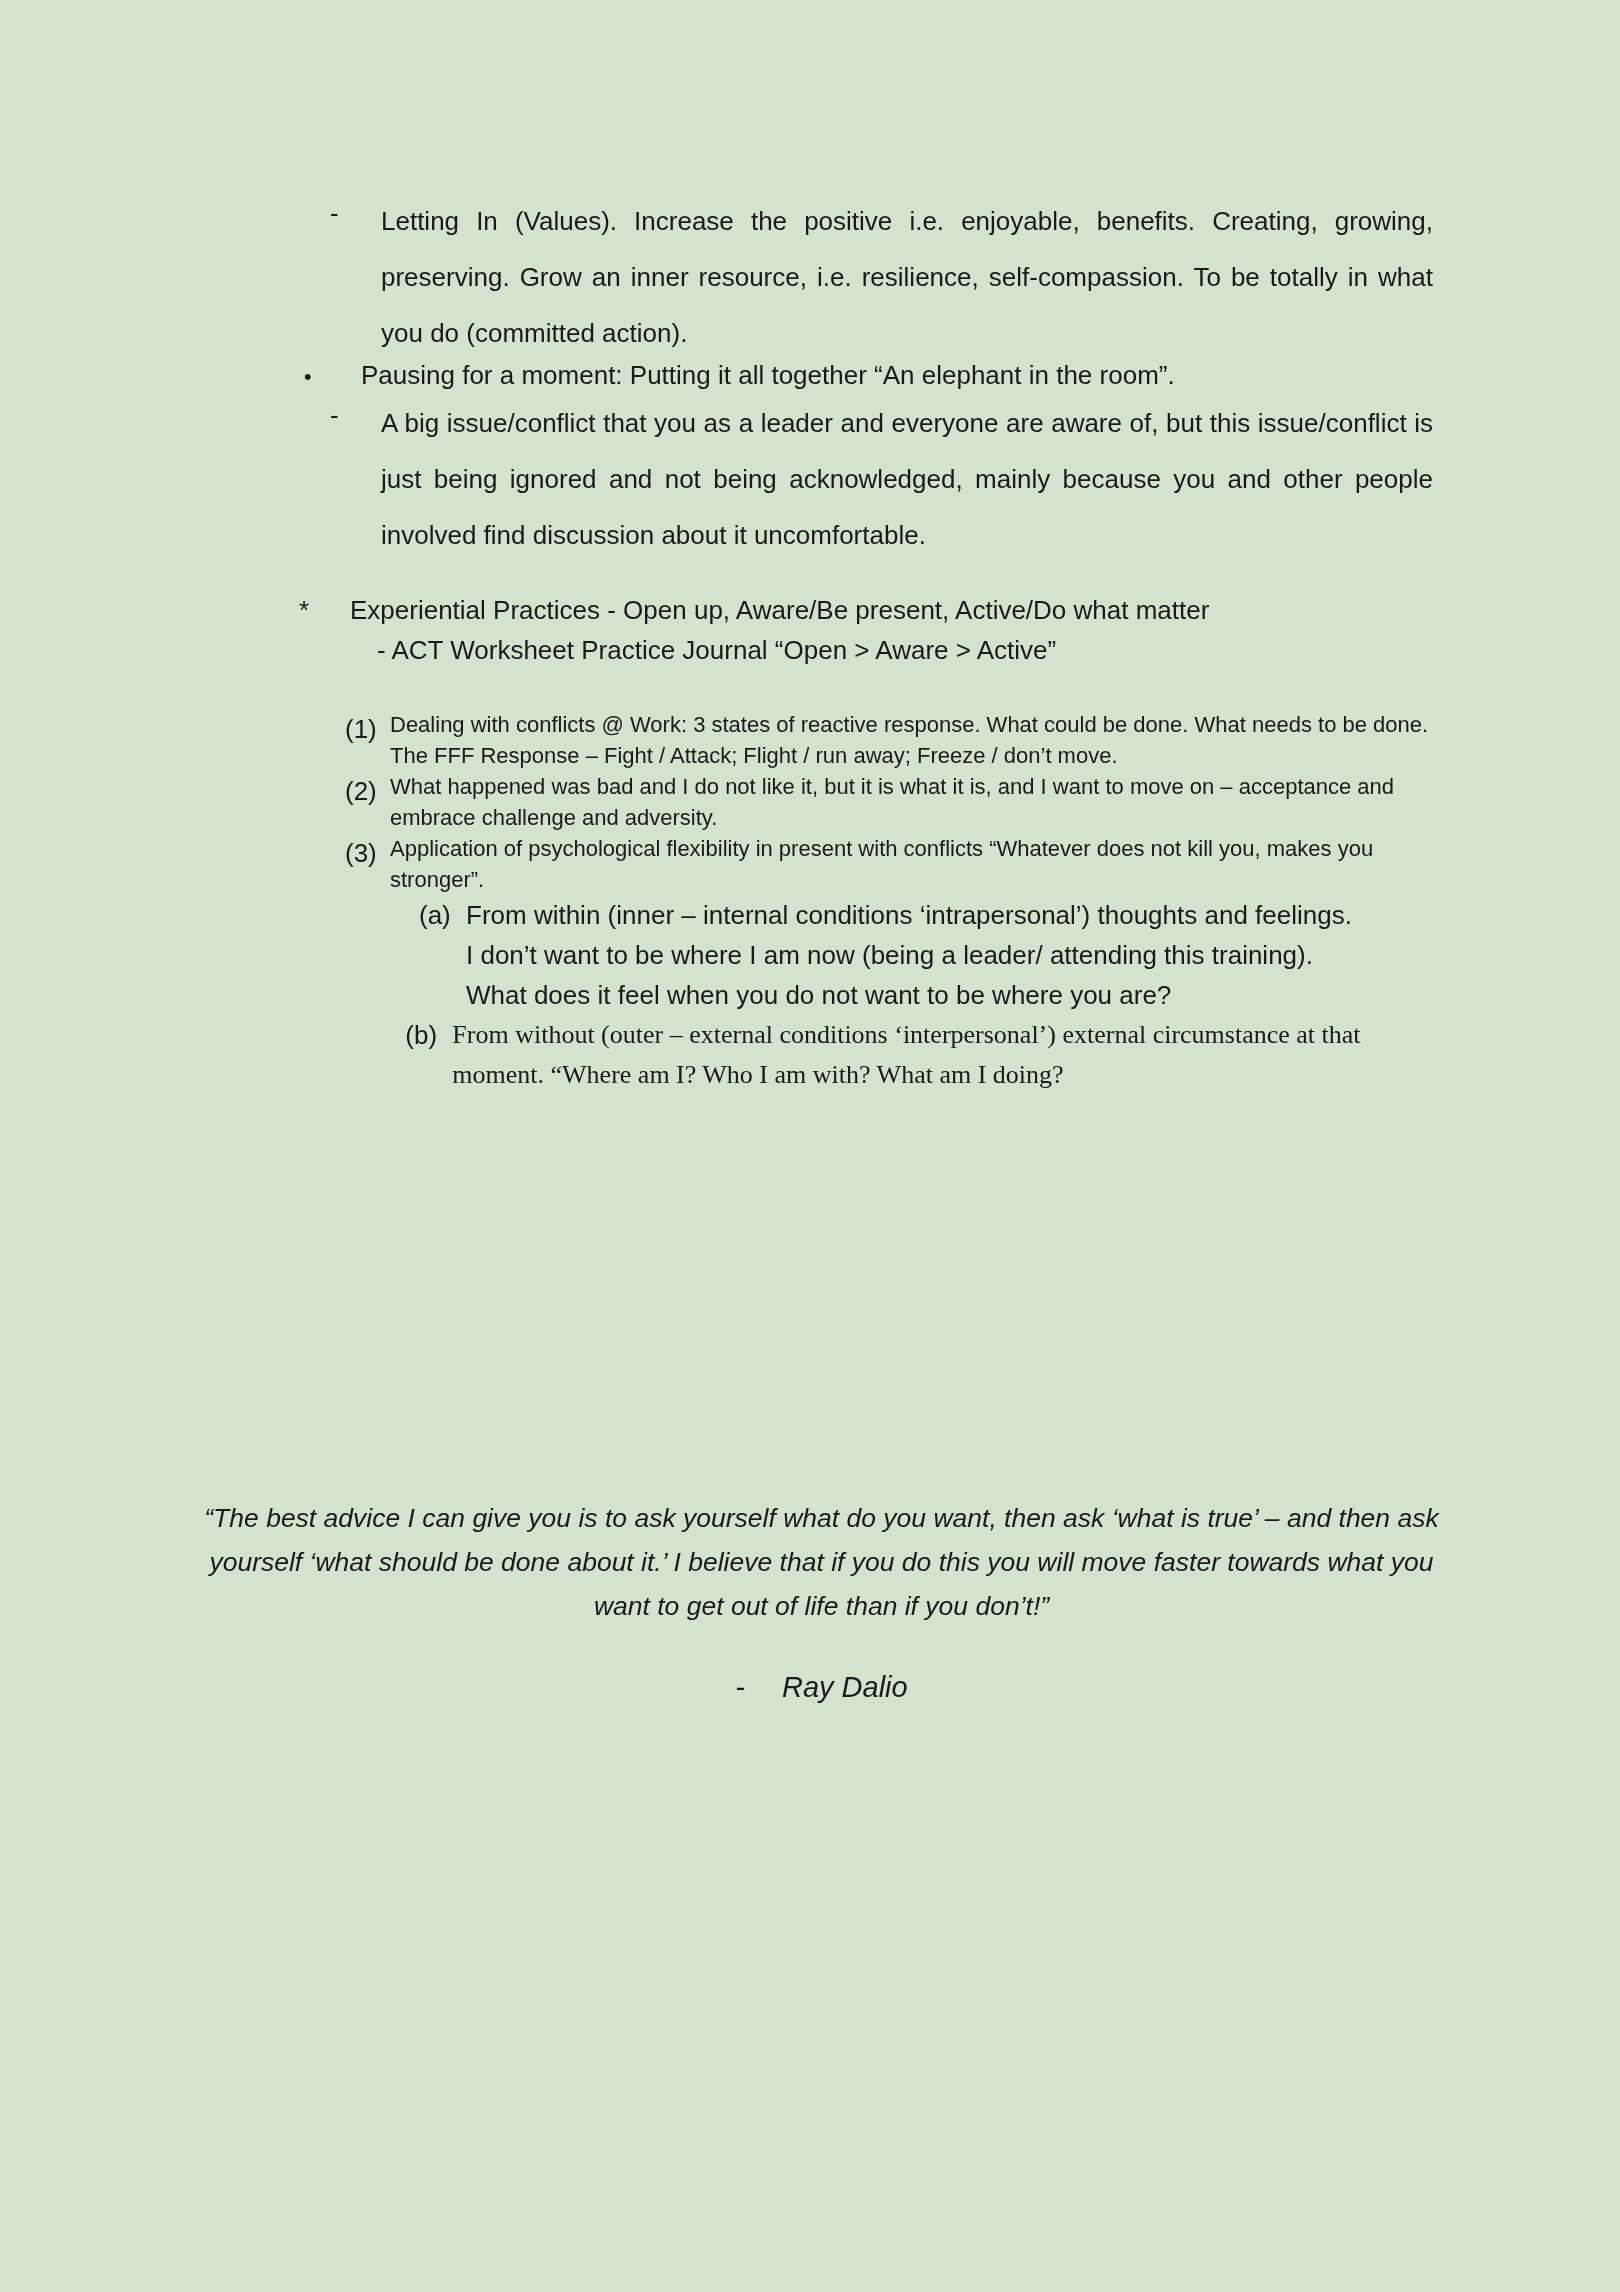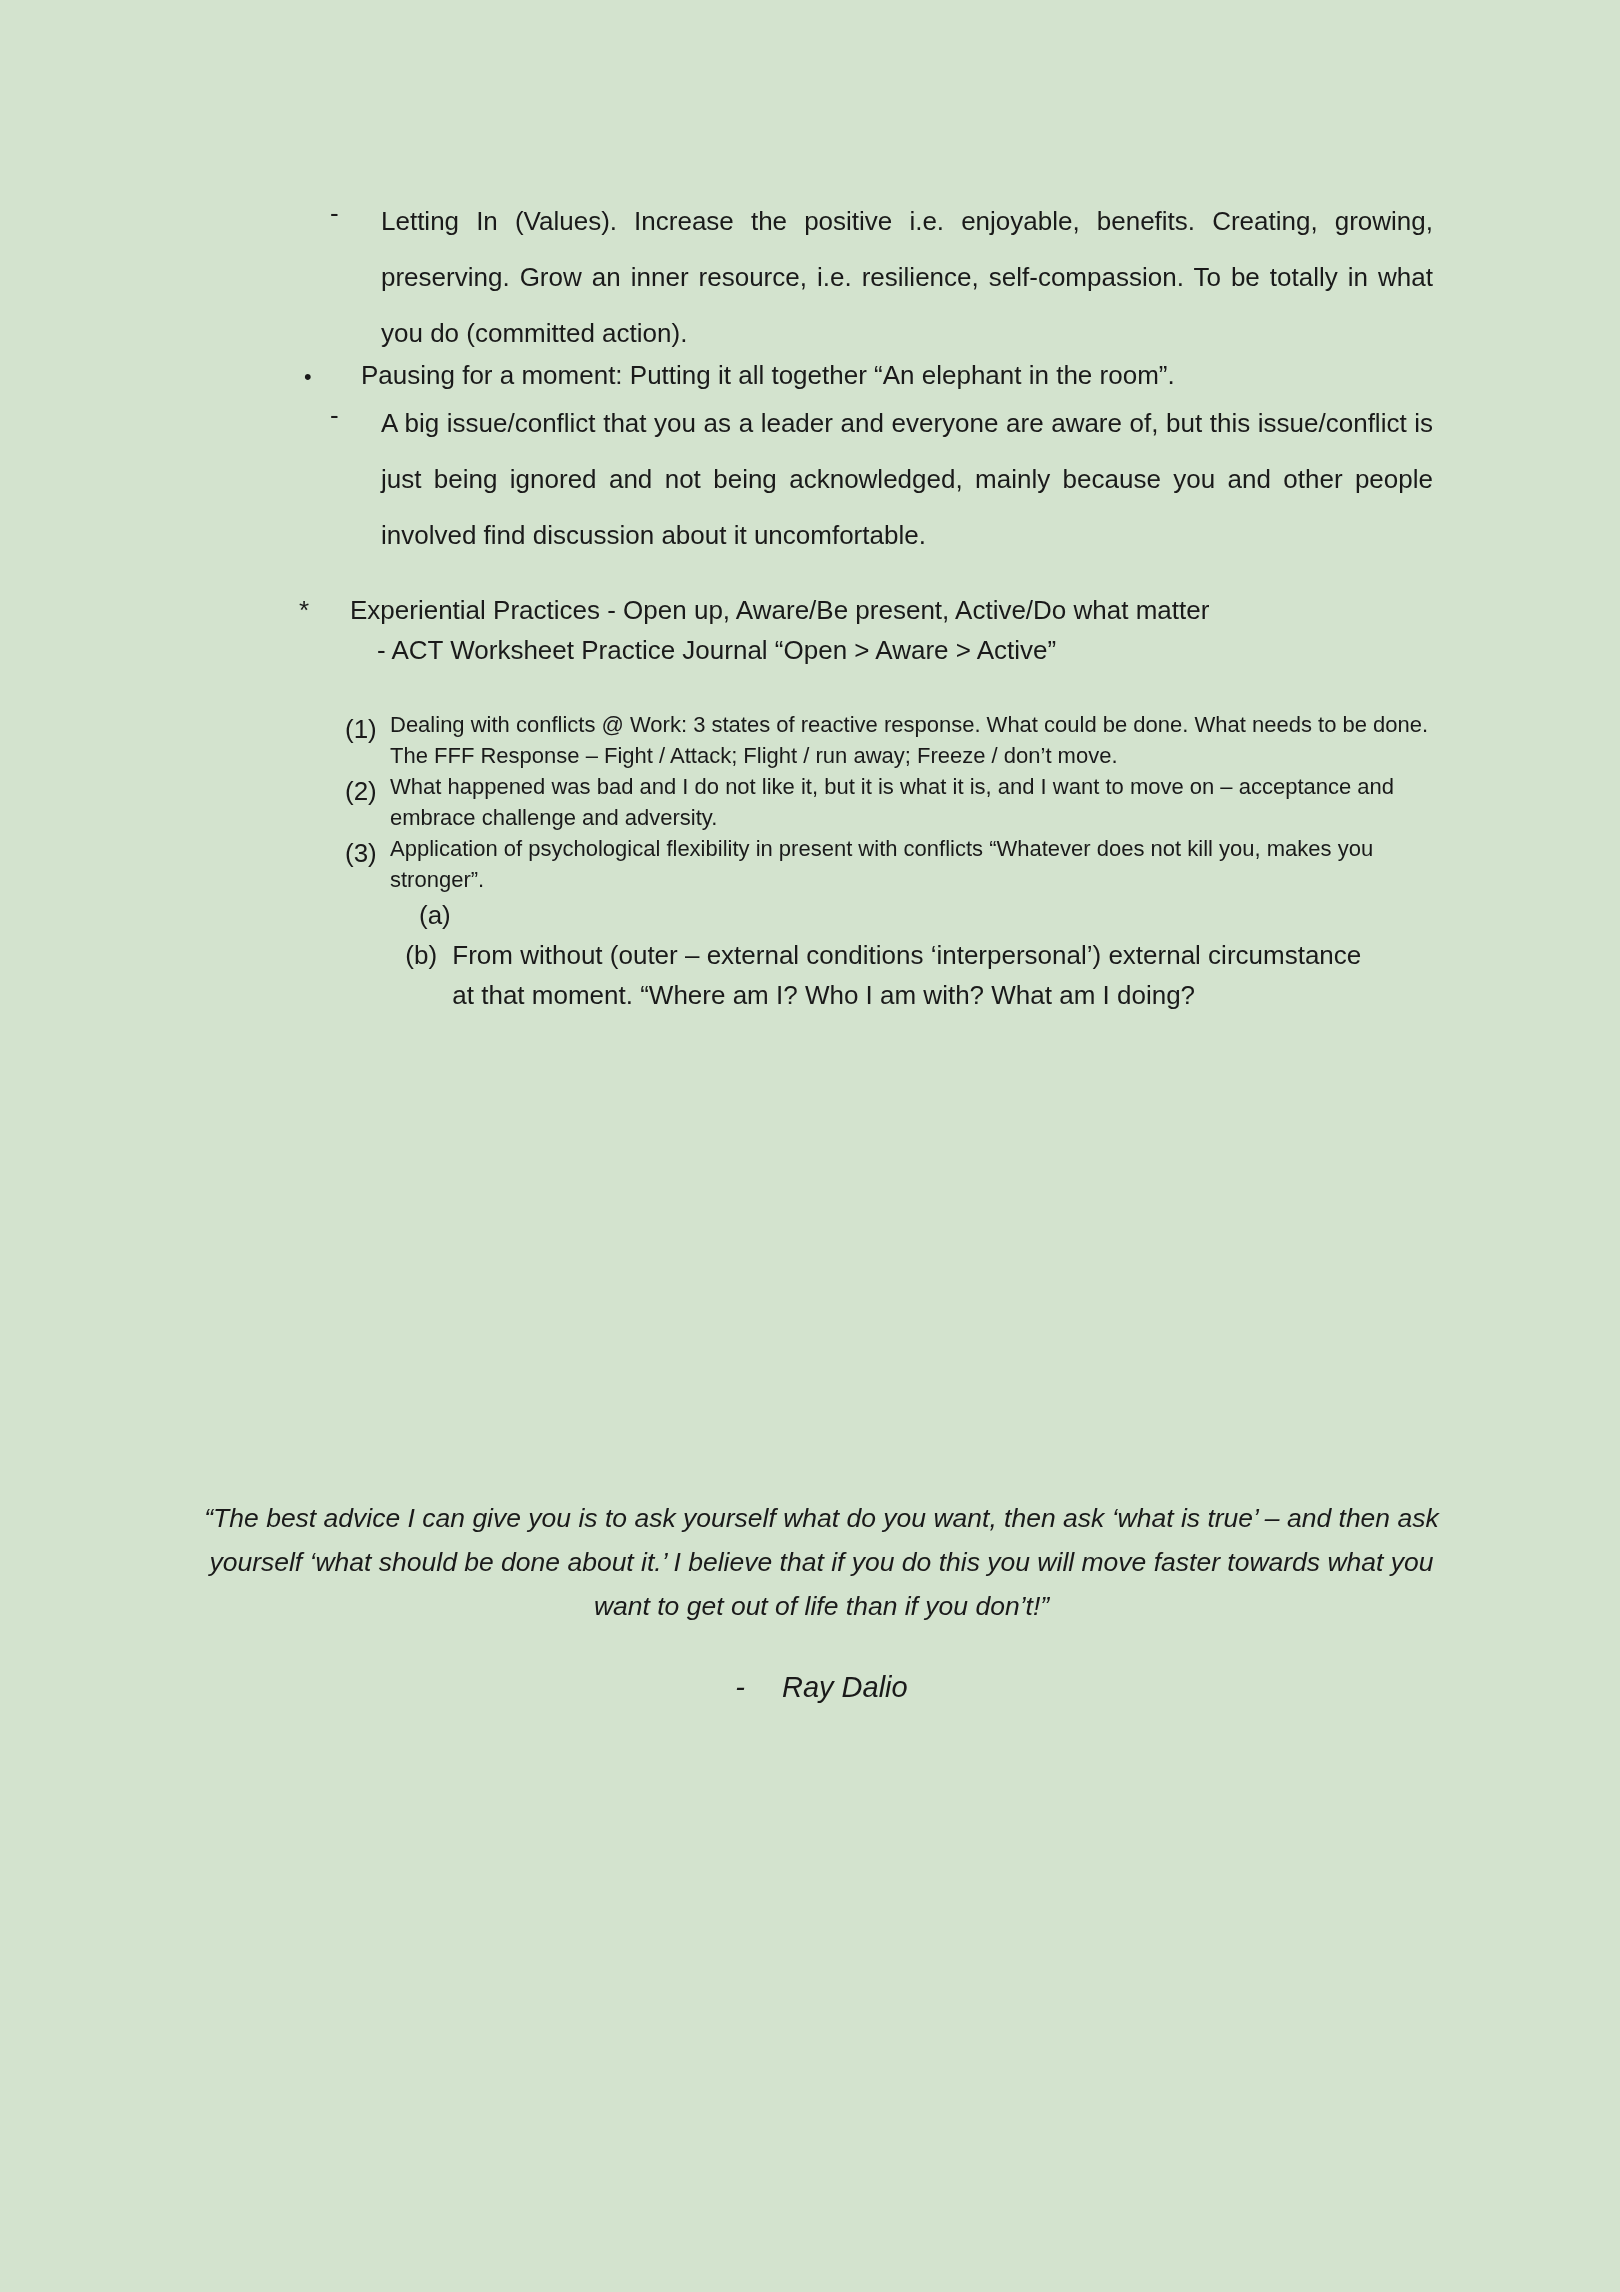--- a/index.html
+++ b/index.html
@@ -161,20 +161,21 @@
     flex: 1 1 auto;
     font-size: 26px;
     line-height: 40px;
     max-width: 897px;
   }
   .letter-row.b {
     margin-left: -13.7px;
   }
   .letter-row.b .letter-text {
     max-width: 912px;
+    font-family: Liberation Serif, serif;
   }
 
   
   .quote-block {
     position: absolute;
     left: 204px;
     top: 1496px;
     width: 1235px;
     text-align: center;
   }
@@ -245,20 +246,21 @@
       </div>
 
       <div class="num-row">
         <span class="num-marker">(3)</span>
         <span class="num-text">Application of psychological flexibility in present with conflicts “Whatever does not kill you, makes you stronger”.</span>
       </div>
 
       <div class="letter-list">
         <div class="letter-row a">
           <span class="letter-marker">(a)</span>
+          <span class="letter-text">From within (inner – internal conditions ‘intrapersonal’) thoughts and feelings.  I don’t want to be where I am now (being a leader/ attending this training). What does it feel when you do not want to be where you are?</span>
         </div>
         <div class="letter-row b">
           <span class="letter-marker">(b)</span>
           <span class="letter-text">From without (outer – external conditions ‘interpersonal’) external circumstance at that moment.  “Where am I? Who I am with? What am I doing?</span>
         </div>
       </div>
 
     </div>
 
     <div class="quote-block">

